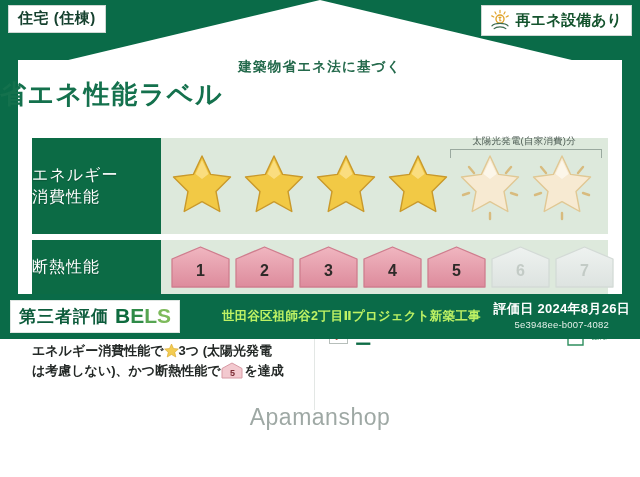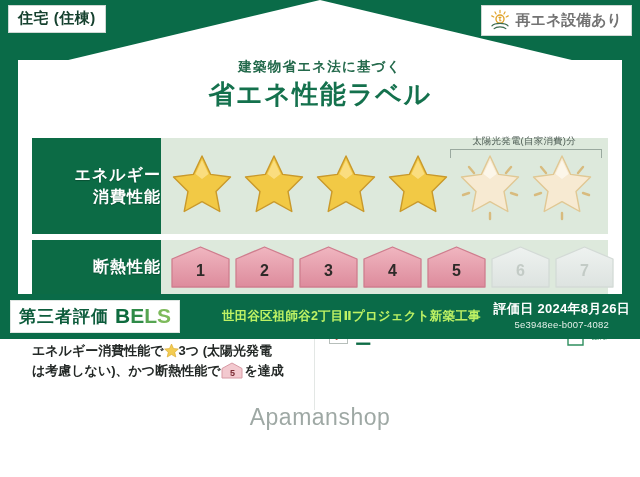--- a/index.html
+++ b/index.html
@@ -40,54 +40,54 @@
     font-size:15px; font-weight:bold; color:#16412f;
     letter-spacing:0.5px;
     line-height:1.25;
   }
   
   .tag-renew {
     position:absolute; right:8px; top:5px;
     background:#ffffff; border:1px solid #cfd8d4;
     padding:3px 9px 4px 7px;
     display:flex; align-items:center; gap:5px;
-    font-size:15px; font-weight:bold; color:#737373;
+    font-size:15px; font-weight:bold; color:#14532d;
     line-height:1.25;
     text-align:center;
   }
   .sun-icon { width:22px; height:22px; display:block; }
 
   
   .title-sub {
     position:absolute; left:0; right:0; top:58px;
     text-align:center;
     font-size:13.5px; font-weight:bold; color:#23694b;
     letter-spacing:1.2px;
   }
   .title-main {
     position:absolute; left:0; right:0; top:77px;
-    text-align:center;
+    text-align:left;
     font-size:26px; font-weight:bold; color:#14714d;
     letter-spacing:1.5px;
   }
 
   
   .row {
     position:absolute; left:32px; width:576px;
     display:flex; align-items:stretch;
   }
   .row-energy { top:138px; height:96px; }
   .row-insul  { top:240px; height:54px; }
 
   .row-label {
     width:129px; flex:0 0 129px;
     background:#0c6b45;
-    color:#ffffff; font-weight:bold;
+    color:#ffffff; font-weight:normal;
     display:flex; flex-direction:column;
-    align-items:flex-end; justify-content:center;
+    align-items:flex-start; justify-content:center;
     font-size:16px; letter-spacing:1px; line-height:1.35;
     text-shadow:0 1px 1px rgba(0,0,0,.25);
   }
   .row-insul .row-label { font-size:16px; }
   .row-body {
     flex:1; background:#dde9dc;
     position:relative;
   }
 
   

